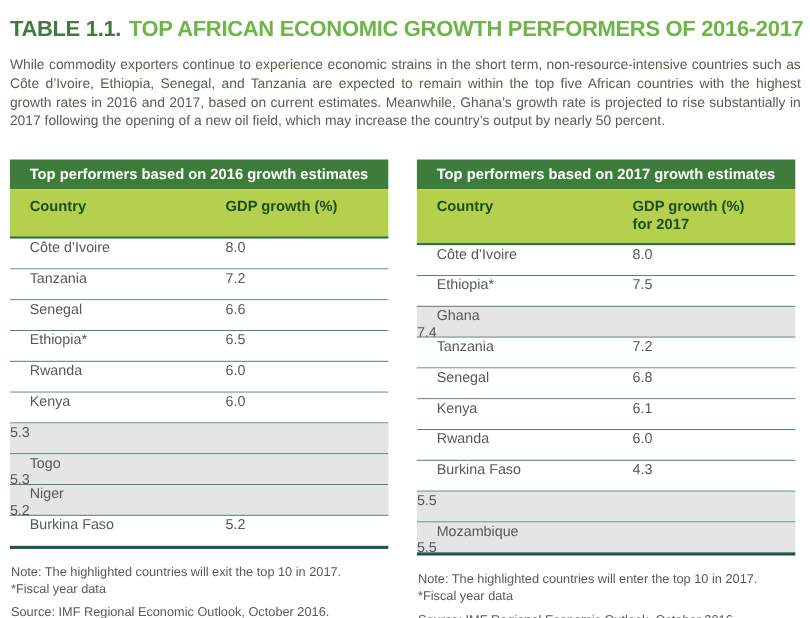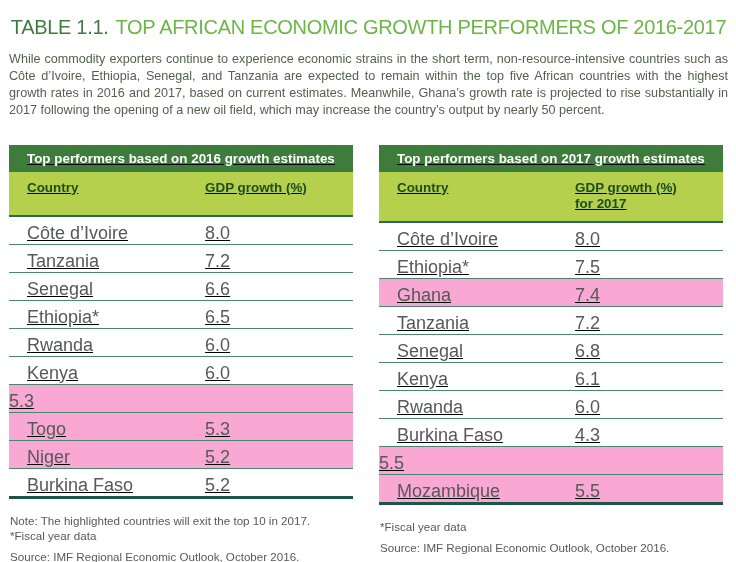--- a/index.html
+++ b/index.html
@@ -4,59 +4,59 @@
 <style>
   * { margin:0; padding:0; box-sizing:border-box; }
   html,body { background:#ffffff; }
   body {
     width:736px; height:562px;
     font-family:"Liberation Sans", sans-serif;
     overflow:hidden;
   }
   .page { padding:16px 8px 0 9px; }
 
-  .title-line { font-size:20px; font-weight:normal; letter-spacing:-0.3px; white-space:nowrap;text-align:center; }
+  .title-line { font-size:20px; font-weight:bold; letter-spacing:-0.3px; white-space:nowrap; }
   .title-label { color:#3f7b40; margin-right:7px; }
   .title-text  { color:#6cb646; }
 
   .intro {
     margin-top:12px; width:719px;
     font-size:12.6px; line-height:1.36;
     color:#54614f; text-align:justify;
   }
 
   .tables { display:flex; gap:26px; margin-top:25px; }
   .tcol { width:344px; }
 
-  .table { border-bottom:3px solid #1c564a;text-decoration:underline; }
+  .table { border-bottom:3px solid #1c564a; }
 
   .thead {
     background:#3e7c3c; color:#ffffff;
     font-weight:bold; font-size:13.4px;
     padding:6px 8px 6px 18px;
   }
 
   .tsub {
     background:#b4d04d; color:#1d4c1f;
     font-weight:bold; font-size:13.4px;
     display:flex; border-bottom:2px solid #2a6b54;
   }
   .tsub .c1 { width:57%; padding:8px 0 20px 18px; }
   .tsub .c2 { width:43%; padding:8px 4px 8px 0; line-height:1.25; }
   .tsub .c2 span { display:block; }
 
   .rows .row {
-    display:flex; align-items:flex-end;
+    display:flex; align-items:flex-start;
     height:28px;
     border-bottom:1px solid #4a8772;
-    font-size:18px; color:#57585a;
+    font-size:13px; color:#57585a;
     background:#ffffff;
   }
   .rows .row:last-child { border-bottom:none; height:27px; }
-  .rows .row.hl { background:#f9a8d4; }
+  .rows .row.hl { background:#e5e5e5;flex-direction:column; }
   .rows .country { width:57%; padding-left:18px; }
   .rows .value   { width:43%; }
 
   .notes { margin-top:14px; font-size:11.6px; color:#57585a; line-height:1.32; padding-left:1px; }
   .notes .source-line { margin-top:6px; }
 </style>
 </head>
 <body>
 
 <div class="page">
@@ -173,19 +173,20 @@
             <div class="row hl">
               <div class="value">5.5</div>
             </div>
             <div class="row hl">
               <div class="country">Mozambique</div>
               <div class="value">5.5</div>
             </div>
           </div>
       </div>
       <div class="notes">
+        <div>Note: The highlighted countries will enter the top 10 in 2017.</div>
         <div>*Fiscal year data</div>
         <div class="source-line">Source: IMF Regional Economic Outlook, October 2016.</div>
       </div>
     </div>
 
   </div>
 </div>
 
 </body></html>

